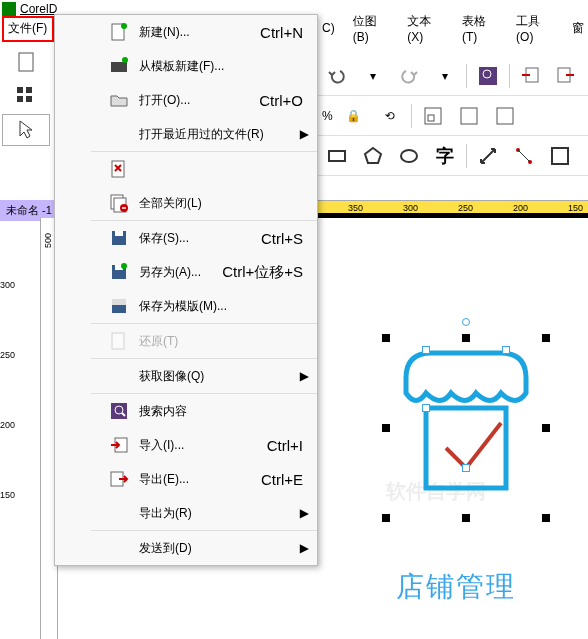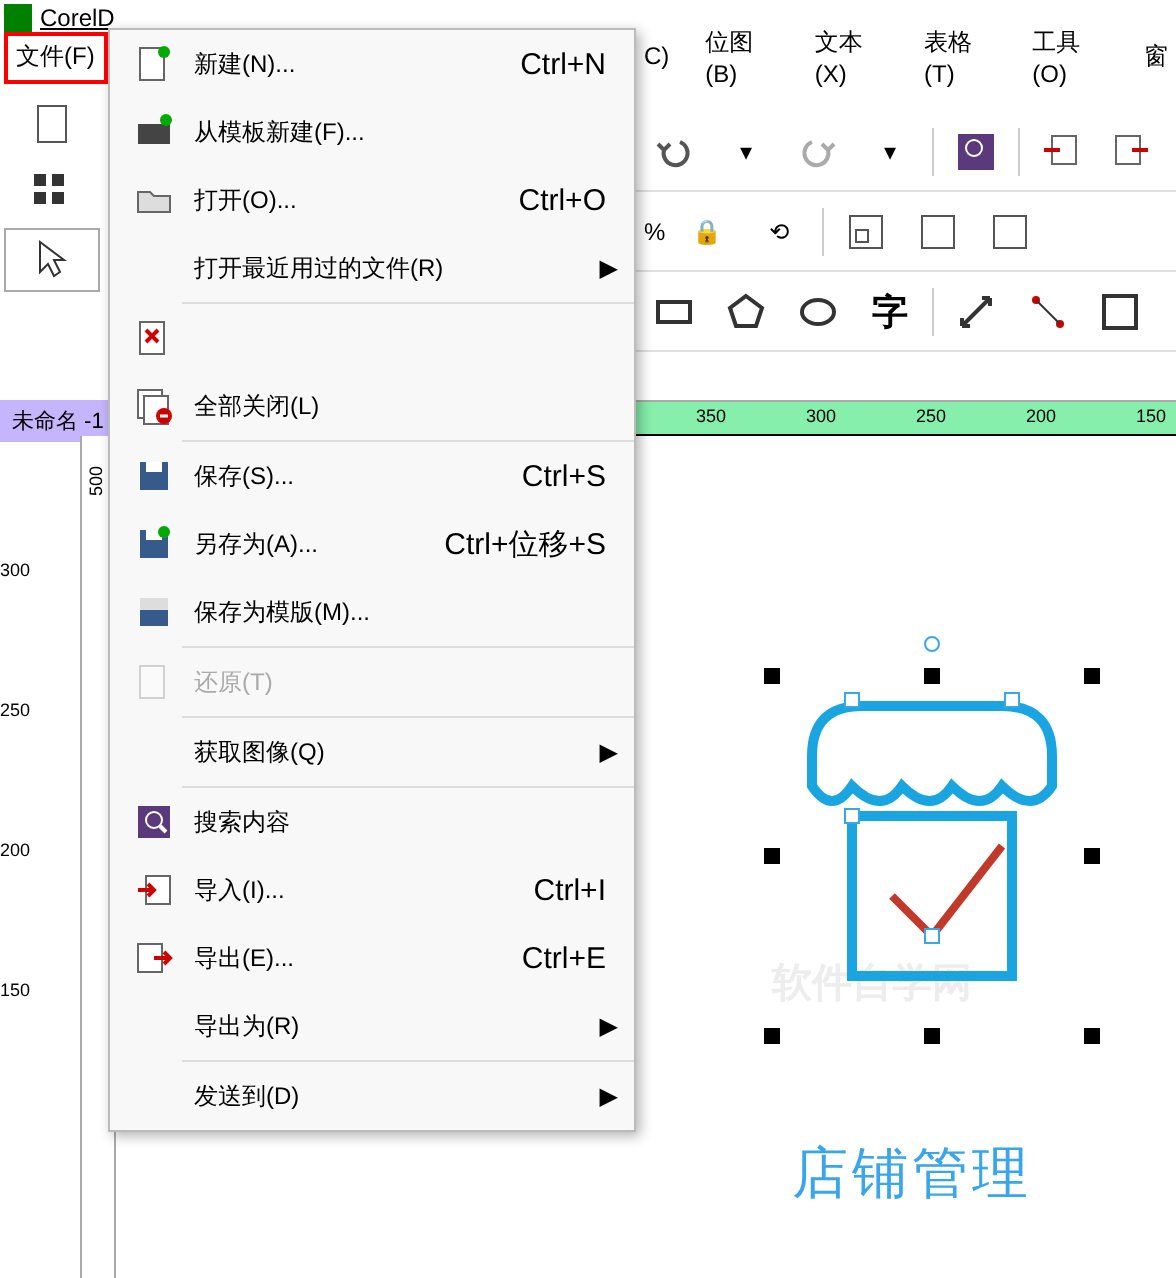--- a/index.html
+++ b/index.html
@@ -10,34 +10,34 @@
 .menu-item { padding: 2px 4px; }
 .highlight-red { border: 2px solid #ff0000; position: absolute; pointer-events: none; }
 
 .toolbar-left { position: absolute; left: 2px; top: 40px; width: 52px; }
 .tool-btn { width: 48px; height: 32px; display: flex; align-items: center; justify-content: center; margin-bottom: 2px; }
 .tool-btn svg { width: 24px; height: 24px; }
 
 .doc-tab { position: absolute; left: 0; top: 200px; padding: 3px 6px; background: #c4b5fd; font-size: 11px; }
 
 .file-menu { position: absolute; left: 54px; top: 14px; width: 264px; background: #f8f8f8; border: 1px solid #bbb; box-shadow: 2px 2px 6px rgba(0,0,0,0.3); z-index: 100; }
-.menu-row { display: flex; align-items: center; height: 34px; padding: 0 8px; position: relative; }
+.menu-row { display: flex; align-items: center; height: 34px; padding: 0 8px; position: relative; margin-left: 42px; }
 .menu-icon { width: 28px; display: flex; justify-content: center; }
 .menu-label { flex: 1; padding-left: 6px; }
 .menu-shortcut { color: #000; font-size: 15px; padding-right: 6px; }
 .menu-arrow { position: absolute; right: 8px; }
 .menu-sep { height: 1px; background: #ddd; margin-left: 36px; }
 .disabled { color: #aaa; }
 
 .top-toolbars { position: absolute; left: 318px; top: 56px; right: 0; }
 .tb-row { display: flex; align-items: center; height: 40px; gap: 6px; border-bottom: 1px solid #e0e0e0; padding: 0 4px; }
 .tb-btn { width: 30px; height: 30px; display: flex; align-items: center; justify-content: center; }
 .tb-sep { width: 1px; height: 24px; background: #ccc; }
 
-.ruler-h { position: absolute; left: 318px; top: 200px; right: 0; height: 18px; background: #86efac; border-top: 1px solid #aaa; border-bottom: 1px solid #000000; display: flex; font-size: 9px; }
+.ruler-h { position: absolute; left: 318px; top: 200px; right: 0; height: 18px; background: #fde047; border-top: 1px solid #aaa; border-bottom: 5px solid #000000; display: flex; font-size: 9px; }
 .ruler-tick { position: absolute; top: 2px; font-size: 9px; }
 .ruler-v { position: absolute; left: 40px; top: 218px; width: 18px; bottom: 0; background: #fff; border-left: 1px solid #aaa; border-right: 1px solid #aaa; }
 .ruler-v-tick { position: absolute; left: 2px; font-size: 9px; transform: rotate(-90deg); transform-origin: left top; }
 
 .canvas { position: absolute; left: 318px; top: 218px; right: 0; bottom: 0; background: #fff; margin-left: 28px; }
 .shop-icon { position: absolute; left: 40px; top: 120px; }
 .handle { width: 8px; height: 8px; background: #000; position: absolute; }
 .anchor { width: 8px; height: 8px; border: 1px solid #3aa5e8; background: #fff; position: absolute; }
 .shop-label { position: absolute; left: 50px; top: 350px; color: #3aa5e8; font-size: 28px; font-weight: 400; letter-spacing: 2px; }
 .watermark { position: absolute; left: 40px; top: 260px; color: #ddd; font-size: 20px; font-weight: bold; opacity: 0.5; }

